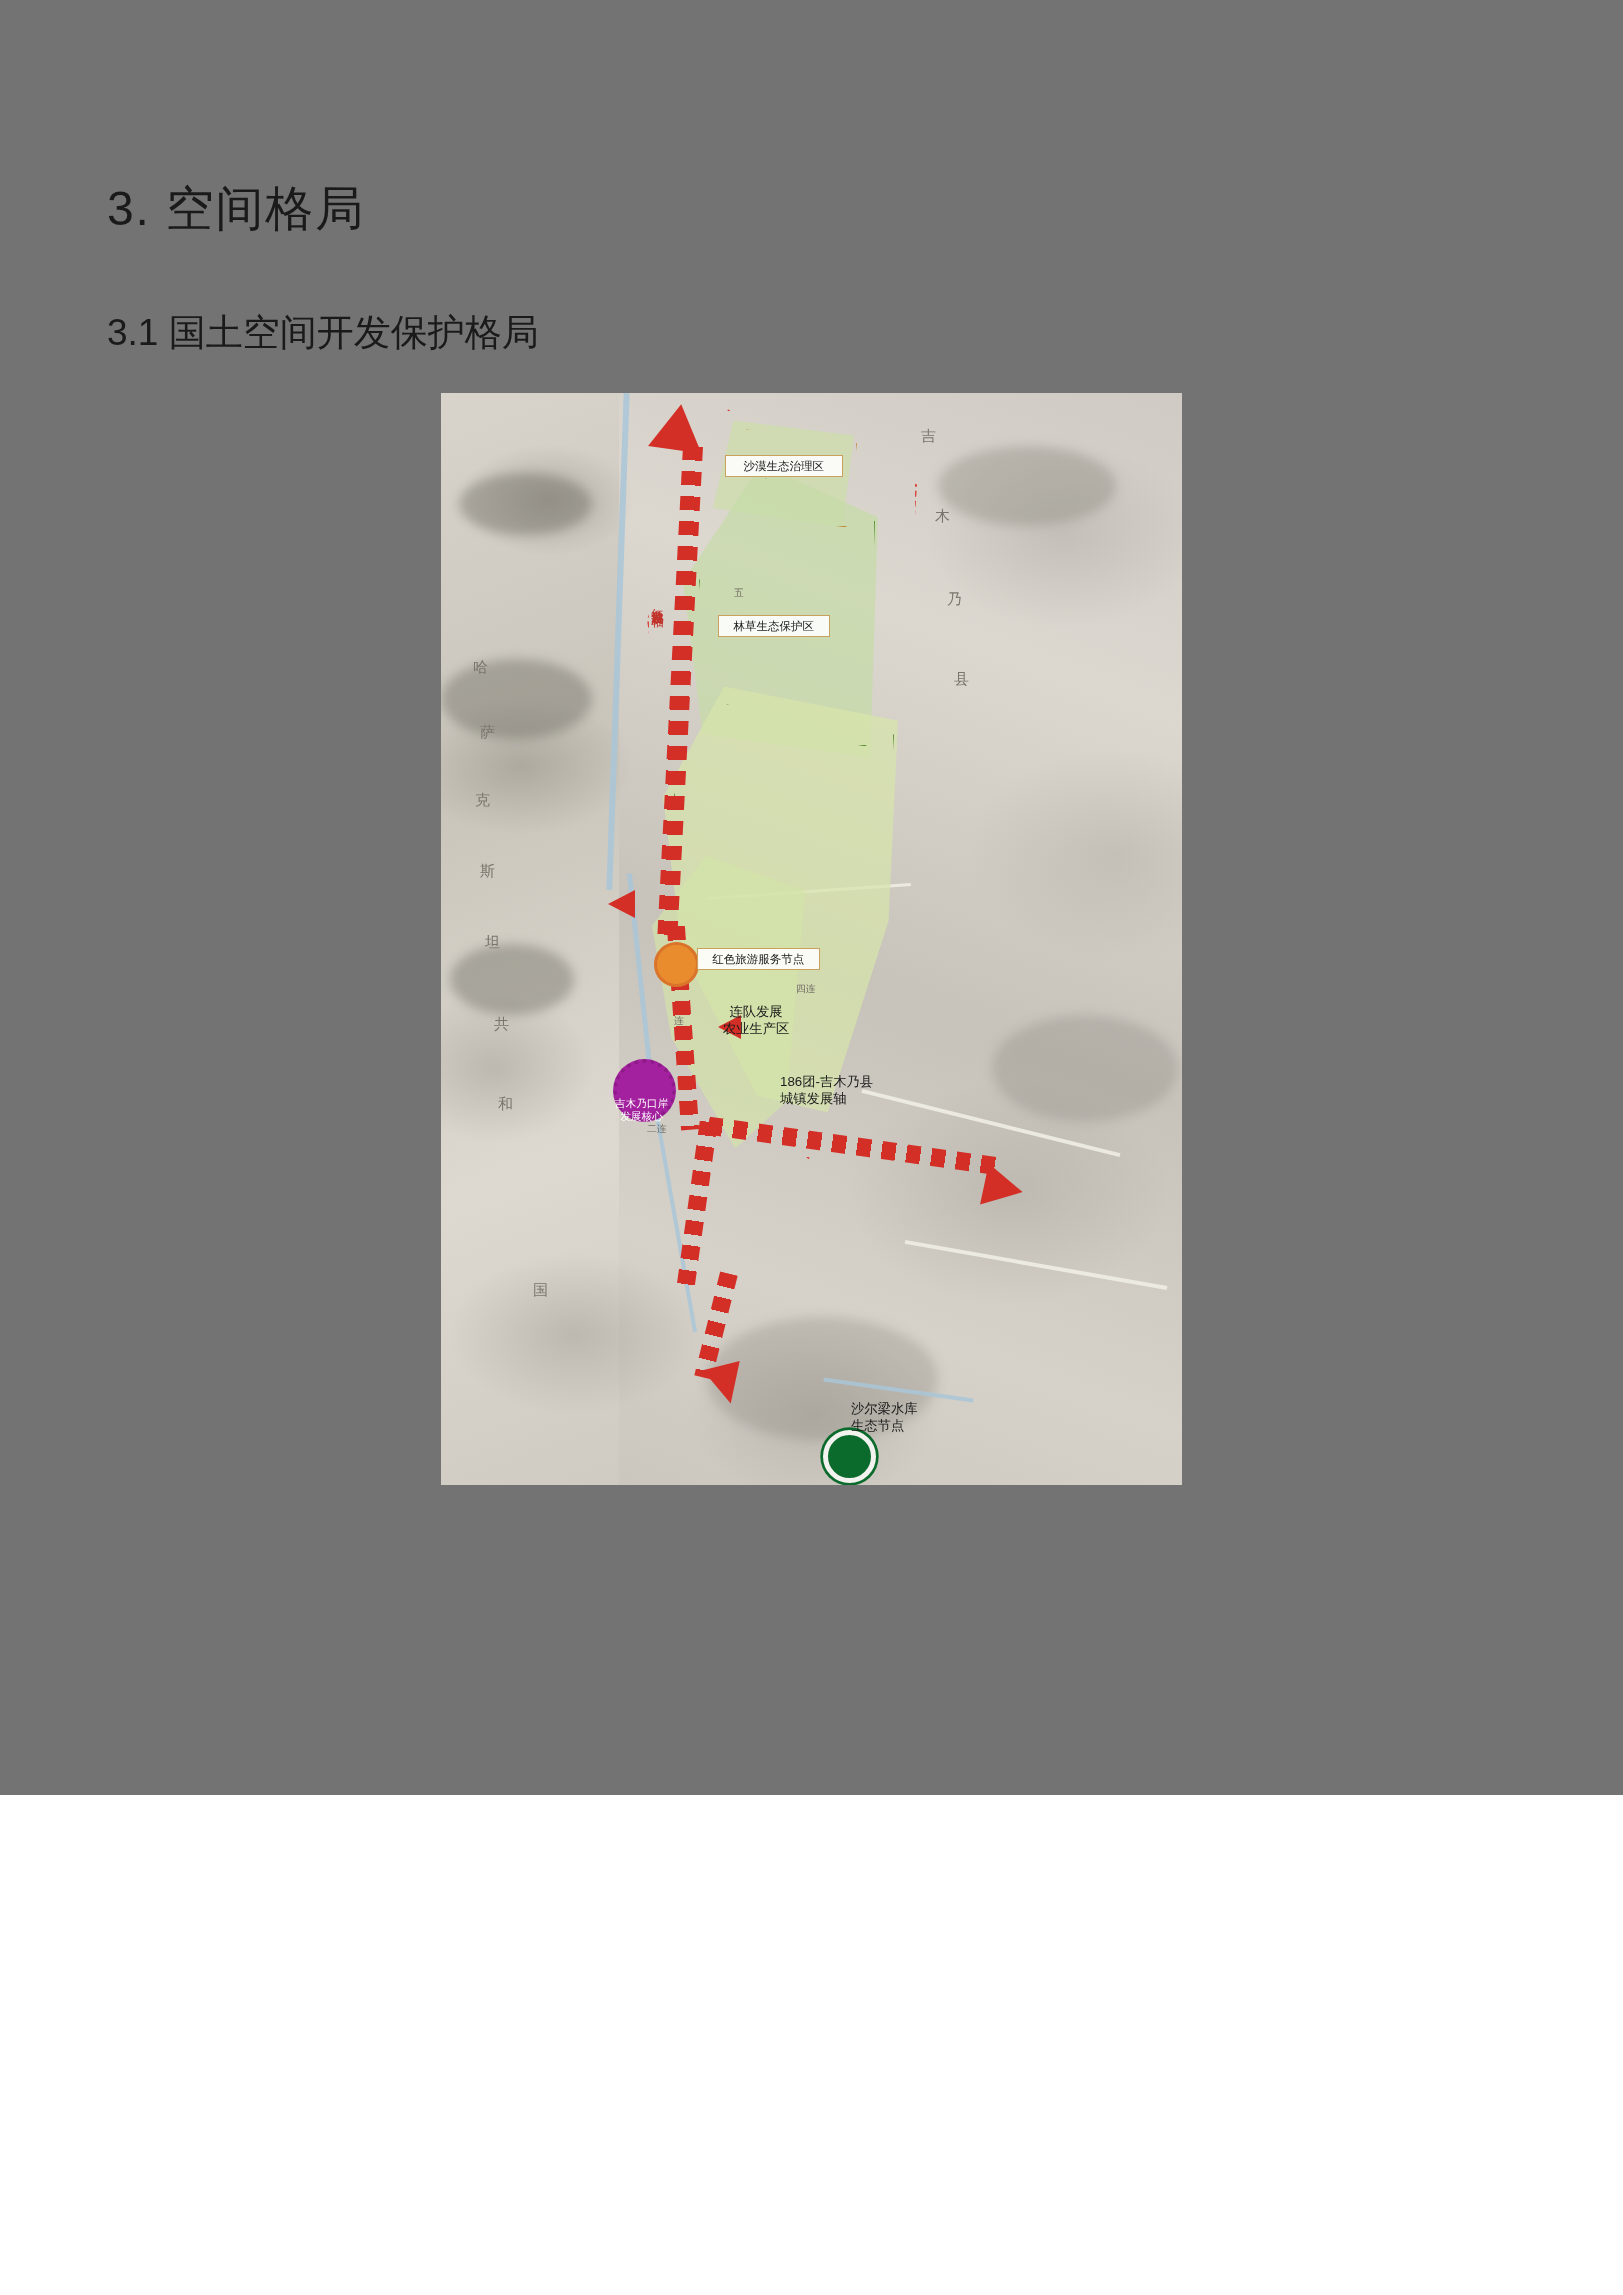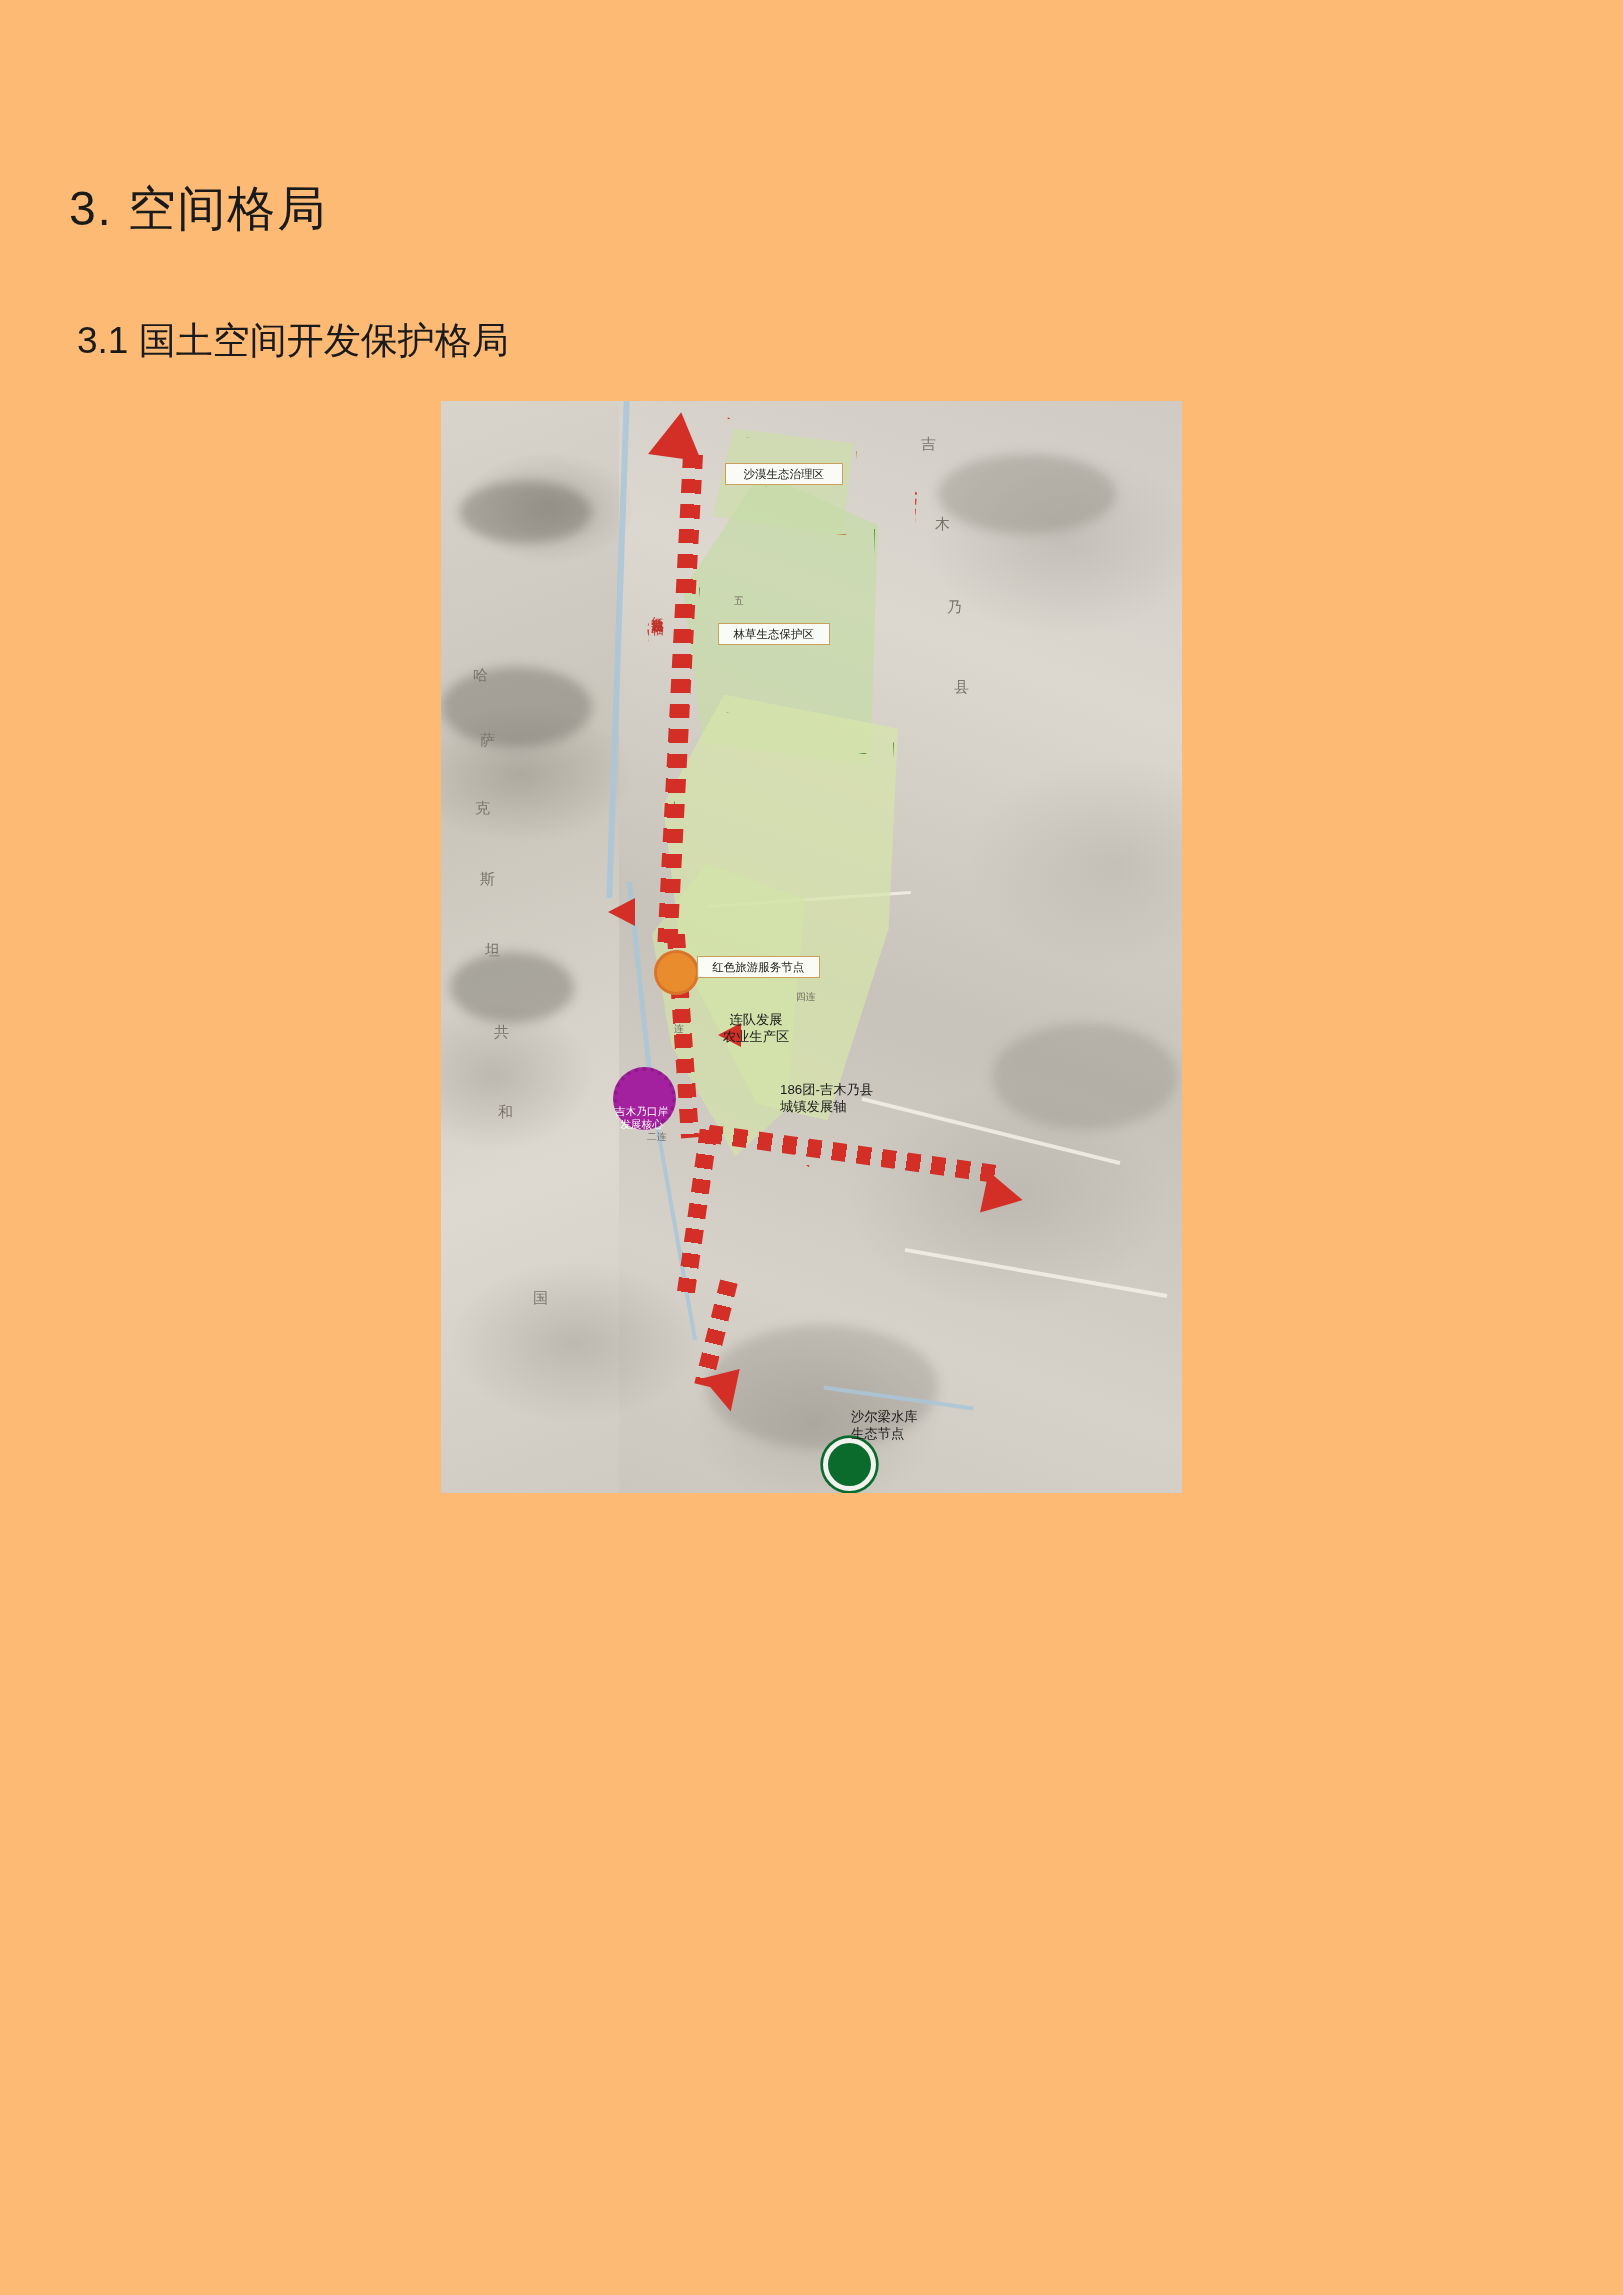--- a/index.html
+++ b/index.html
@@ -10,39 +10,39 @@
   body {
     width: 1623px;
     height: 2295px;
     font-family: "Liberation Sans", sans-serif;
     color: #000000;
     position: relative;
     overflow: hidden;
   }
   .page {
     width: 1623px;
-    height: 2295px;
+    height: 1795px;
     position: relative;
-    background: #fdba74;
+    background: #737373;
     box-sizing: border-box;
-    padding: 0 69px;
+    padding: 0 107px;
   }
   .h1 {
     font-size: 48px;
     font-weight: normal;
     letter-spacing: 1.8px;
     margin: 0;
     padding-top: 178px;
     line-height: 1.3;
     color: #1a1a1a;
   }
   .h2 {
     font-size: 37px;
     font-weight: normal;
-    margin: 8px;
+    margin: 0;
     padding-top: 69px;
     line-height: 1.3;
     color: #1a1a1a;
   }
   .para {
     font-size: 29px;
     line-height: 1.95;
     text-align: justify;
     text-justify: inter-ideograph;
     margin: 0;

